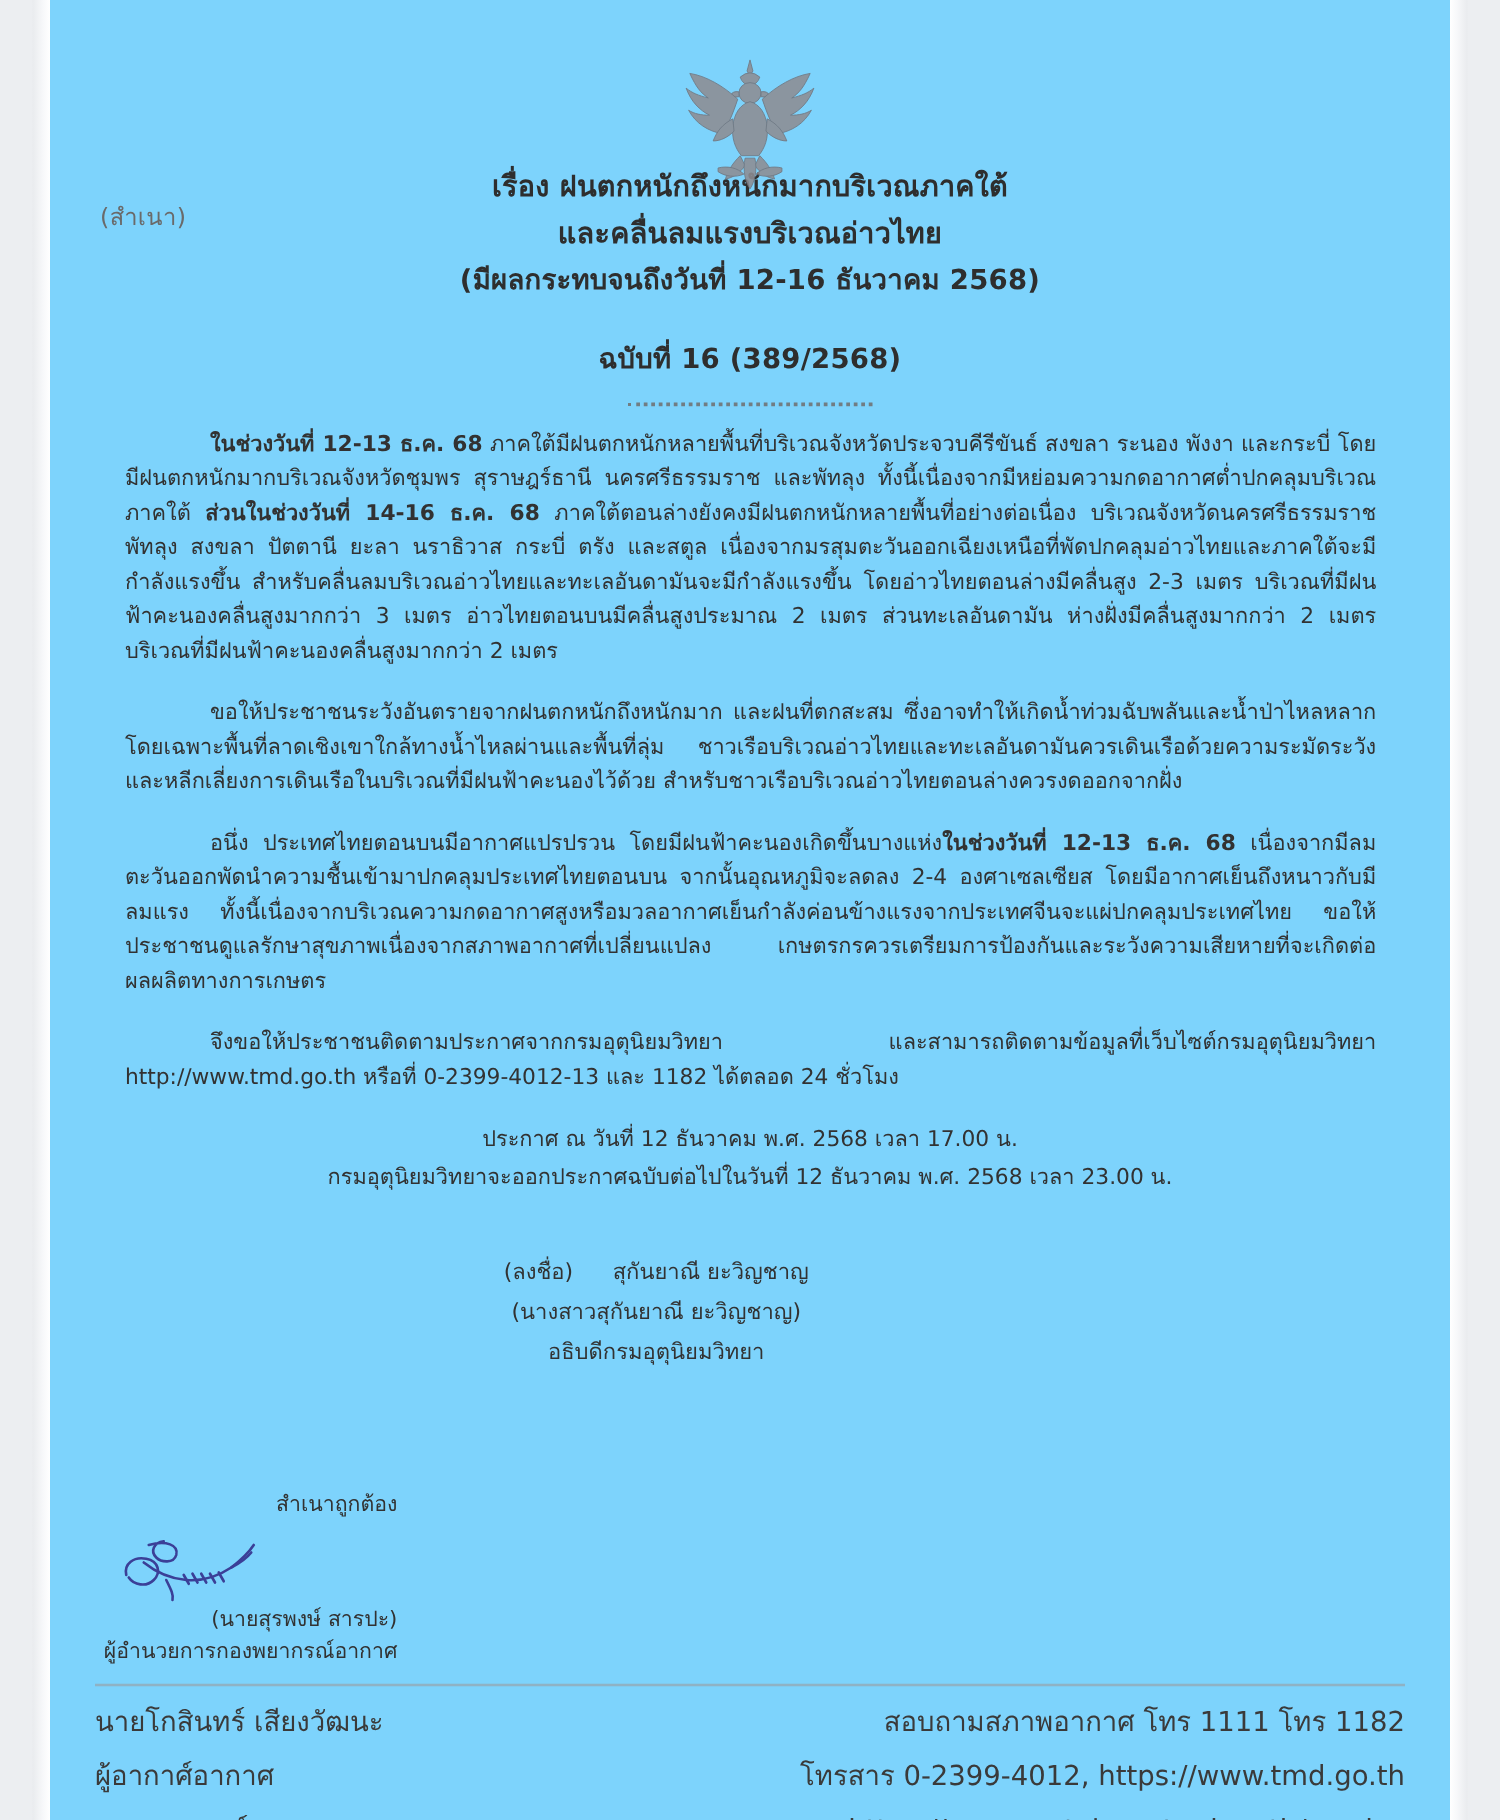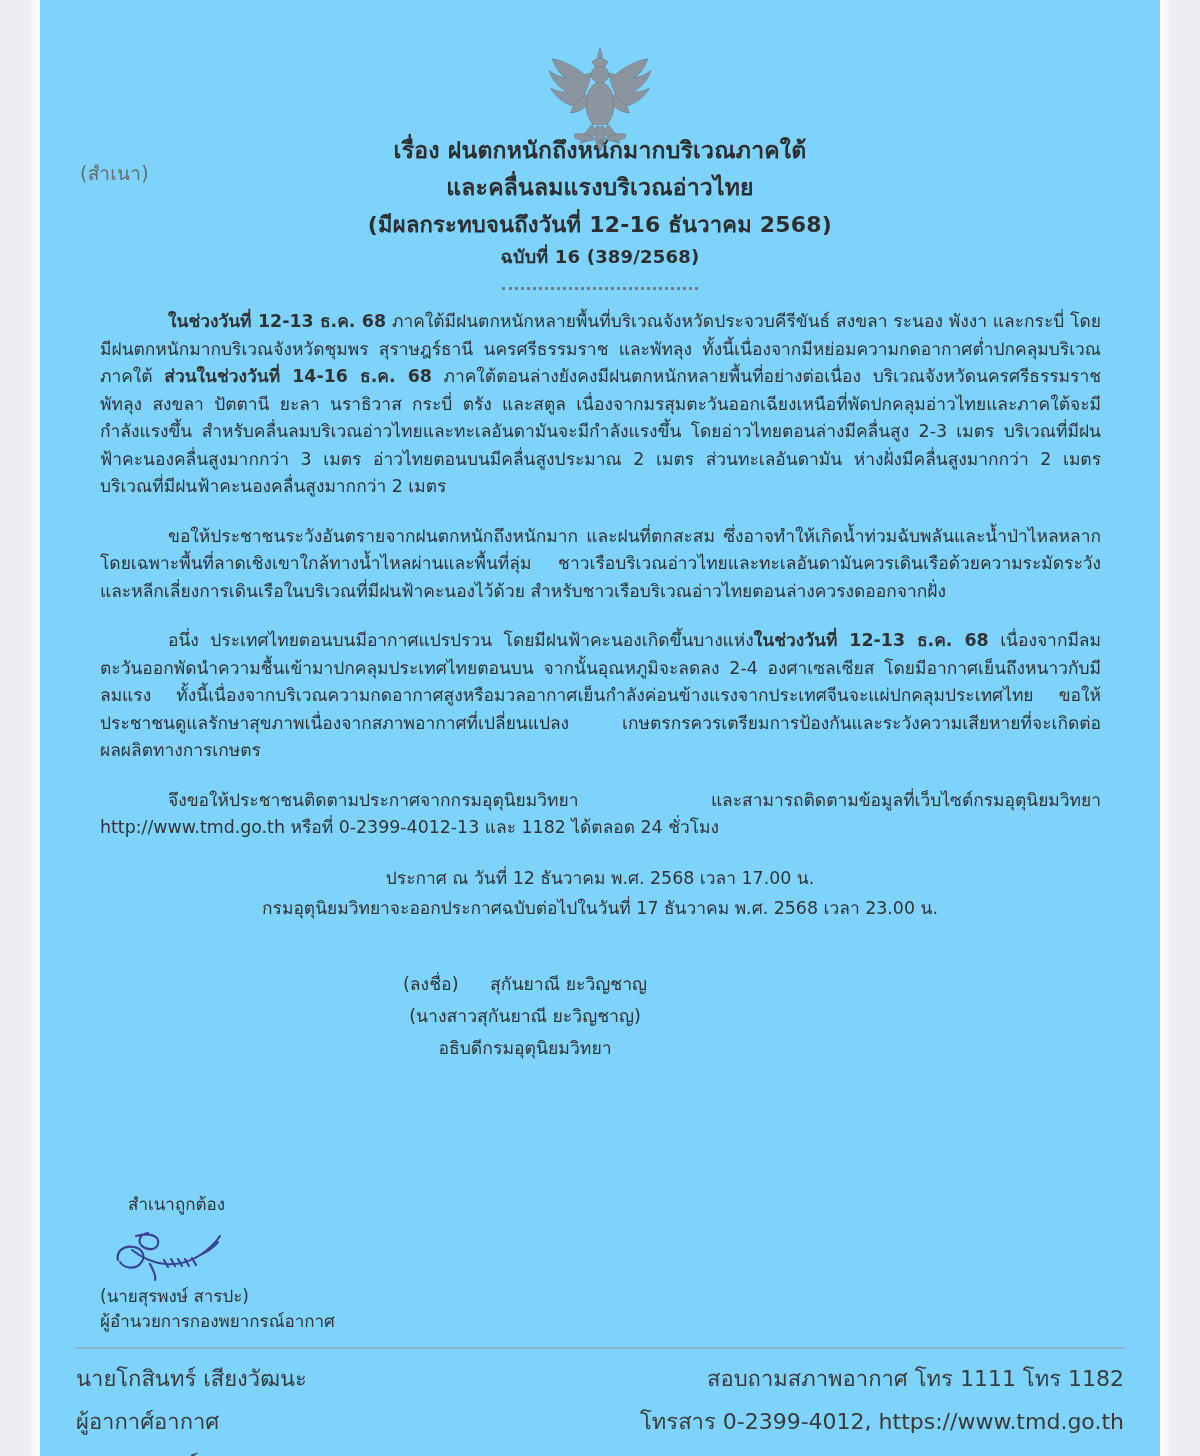--- a/index.html
+++ b/index.html
@@ -76,21 +76,21 @@
   }
   .heading .h-line {
     font-weight: bold;
     line-height: 1.62;
     letter-spacing: .2px;
   }
   .h1 { font-size: 25px; }
   .h2 { font-size: 23px; }
   .h3 { font-size: 23px; }
   .h4 { font-size: 22px; }
-  .h5 { font-size: 18px; }
+  .h5 { font-size: 22px; margin-top: 28px; }
 
   .rule-dash {
     width: 196px;
     height: 0;
     margin: 16px auto 0 auto;
     border-top: 3px dotted #6f6f6f;
     opacity: .85;
   }
 
   
@@ -122,25 +122,26 @@
     text-align: center;
     color: #323232;
     font-size: 17.6px;
     line-height: 1.82;
   }
   .sign-block .sig-line1 .lbl { margin-right: 26px; }
 
   
   .certify {
     position: absolute;
-    left: 60px;
+    left: 43px;
     top: 1192px;
     color: #323232;
     font-size: 17px;
     line-height: 1.5;
+    text-align: right;
   }
   .certify .cert-label { margin-left: 28px; }
   .scribble {
     display: block;
     width: 150px;
     height: 62px;
     margin: 2px 0 2px 6px;
   }
   .certify .cert-name { margin-top: 2px; }
 
@@ -221,21 +222,21 @@
 
   <div class="body-text" id="body-root">
       <p class="para"><span class="indent"></span><b>ในช่วงวันที่ 12-13 ธ.ค. 68</b><span> ภาคใต้มีฝนตกหนักหลายพื้นที่บริเวณจังหวัดประจวบคีรีขันธ์ สงขลา ระนอง พังงา และกระบี่ โดยมีฝนตกหนักมากบริเวณจังหวัดชุมพร สุราษฎร์ธานี นครศรีธรรมราช และพัทลุง ทั้งนี้เนื่องจากมีหย่อมความกดอากาศต่ำปกคลุมบริเวณภาคใต้ </span><b>ส่วนในช่วงวันที่ 14-16 ธ.ค. 68</b><span> ภาคใต้ตอนล่างยังคงมีฝนตกหนักหลายพื้นที่อย่างต่อเนื่อง บริเวณจังหวัดนครศรีธรรมราช พัทลุง สงขลา ปัตตานี ยะลา นราธิวาส กระบี่ ตรัง และสตูล เนื่องจากมรสุมตะวันออกเฉียงเหนือที่พัดปกคลุมอ่าวไทยและภาคใต้จะมีกำลังแรงขึ้น สำหรับคลื่นลมบริเวณอ่าวไทยและทะเลอันดามันจะมีกำลังแรงขึ้น โดยอ่าวไทยตอนล่างมีคลื่นสูง 2-3 เมตร บริเวณที่มีฝนฟ้าคะนองคลื่นสูงมากกว่า 3 เมตร อ่าวไทยตอนบนมีคลื่นสูงประมาณ 2 เมตร ส่วนทะเลอันดามัน ห่างฝั่งมีคลื่นสูงมากกว่า 2 เมตร บริเวณที่มีฝนฟ้าคะนองคลื่นสูงมากกว่า 2 เมตร</span></p>
       <p class="para"><span class="indent"></span><span>ขอให้ประชาชนระวังอันตรายจากฝนตกหนักถึงหนักมาก และฝนที่ตกสะสม ซึ่งอาจทำให้เกิดน้ำท่วมฉับพลันและน้ำป่าไหลหลาก โดยเฉพาะพื้นที่ลาดเชิงเขาใกล้ทางน้ำไหลผ่านและพื้นที่ลุ่ม ชาวเรือบริเวณอ่าวไทยและทะเลอันดามันควรเดินเรือด้วยความระมัดระวัง และหลีกเลี่ยงการเดินเรือในบริเวณที่มีฝนฟ้าคะนองไว้ด้วย สำหรับชาวเรือบริเวณอ่าวไทยตอนล่างควรงดออกจากฝั่ง</span></p>
       <p class="para"><span class="indent"></span><span>อนึ่ง ประเทศไทยตอนบนมีอากาศแปรปรวน โดยมีฝนฟ้าคะนองเกิดขึ้นบางแห่ง</span><b>ในช่วงวันที่ 12-13 ธ.ค. 68</b><span> เนื่องจากมีลมตะวันออกพัดนำความชื้นเข้ามาปกคลุมประเทศไทยตอนบน จากนั้นอุณหภูมิจะลดลง 2-4 องศาเซลเซียส โดยมีอากาศเย็นถึงหนาวกับมีลมแรง ทั้งนี้เนื่องจากบริเวณความกดอากาศสูงหรือมวลอากาศเย็นกำลังค่อนข้างแรงจากประเทศจีนจะแผ่ปกคลุมประเทศไทย ขอให้ประชาชนดูแลรักษาสุขภาพเนื่องจากสภาพอากาศที่เปลี่ยนแปลง เกษตรกรควรเตรียมการป้องกันและระวังความเสียหายที่จะเกิดต่อผลผลิตทางการเกษตร</span></p>
       <p class="para"><span class="indent"></span><span>จึงขอให้ประชาชนติดตามประกาศจากกรมอุตุนิยมวิทยา และสามารถติดตามข้อมูลที่เว็บไซต์กรมอุตุนิยมวิทยา http://www.tmd.go.th หรือที่ 0-2399-4012-13 และ 1182 ได้ตลอด 24 ชั่วโมง</span></p>
     </div>
 
   <div class="closing">
     <div>ประกาศ ณ วันที่ 12 ธันวาคม พ.ศ. 2568 เวลา 17.00 น.</div>
-    <div>กรมอุตุนิยมวิทยาจะออกประกาศฉบับต่อไปในวันที่ 17 ธันวาคม พ.ศ. 2568 เวลา 23.00 น.</div>
+    <div>กรมอุตุนิยมวิทยาจะออกประกาศฉบับต่อไปในวันที่ 12 ธันวาคม พ.ศ. 2568 เวลา 23.00 น.</div>
   </div>
 
   <div class="sign-block">
     <div class="sig-line1">
       <span class="lbl">(ลงชื่อ)</span>
       <span>สุกันยาณี ยะวิญชาญ</span>
     </div>
     <div>(นางสาวสุกันยาณี ยะวิญชาญ)</div>
     <div>อธิบดีกรมอุตุนิยมวิทยา</div>
   </div>

